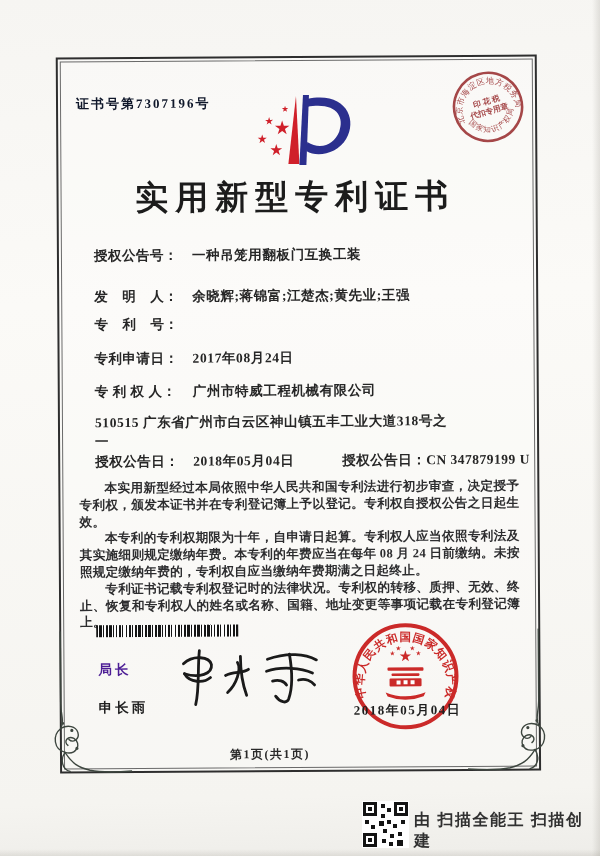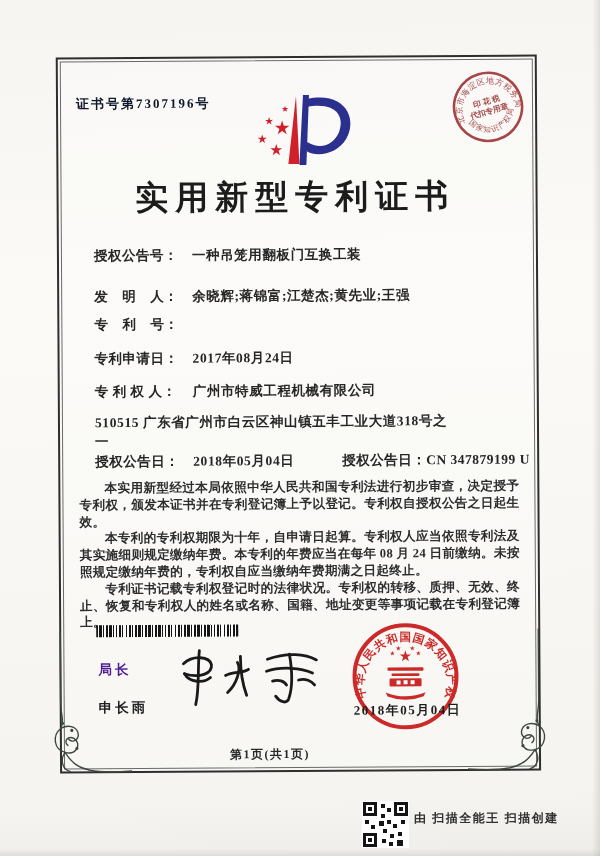--- a/index.html
+++ b/index.html
@@ -33,21 +33,21 @@
   .signature{position:absolute;left:168px;top:644px;width:160px;height:66px;}
   .seal-main{position:absolute;left:348px;top:621px;width:112px;height:112px;opacity:0.95;}
   .seal-date{position:absolute;left:352px;top:702px;font-size:13px;font-weight:700;letter-spacing:1.5px;color:#1e1e1e;}
   .seal-tax{position:absolute;left:451px;top:69px;width:78px;height:78px;opacity:0.9;}
   .footer{position:absolute;left:58px;top:746px;width:420px;text-align:center;
     font-size:12px;font-weight:600;letter-spacing:1.5px;color:#2a2a2a;}
   .flourish{position:absolute;width:84px;height:150px;}
   .fl-left{left:46px;top:630px;}
   .fl-right{left:466px;top:630px;transform:scaleX(-1);}
   .credit{position:absolute;left:414px;top:810px;font-family:"Liberation Sans","DejaVu Sans",sans-serif;
-    font-size:12px;font-weight:700;letter-spacing:1.5px;color:#303030;}
+    font-size:16px;font-weight:700;letter-spacing:1.5px;color:#303030;}
   .qr{position:absolute;left:362px;top:801px;width:47px;height:47px;}
   .edge-r{position:absolute;right:0;top:0;width:8px;height:856px;background:linear-gradient(90deg,rgba(0,0,0,0),rgba(120,115,105,0.18));}
   .edge-b{position:absolute;left:0;bottom:0;width:600px;height:7px;background:linear-gradient(180deg,rgba(0,0,0,0),rgba(120,115,105,0.15));}
 </style>
 </head>
 <body>
 
 <div class="sheet">
 
   <div class="frame">

